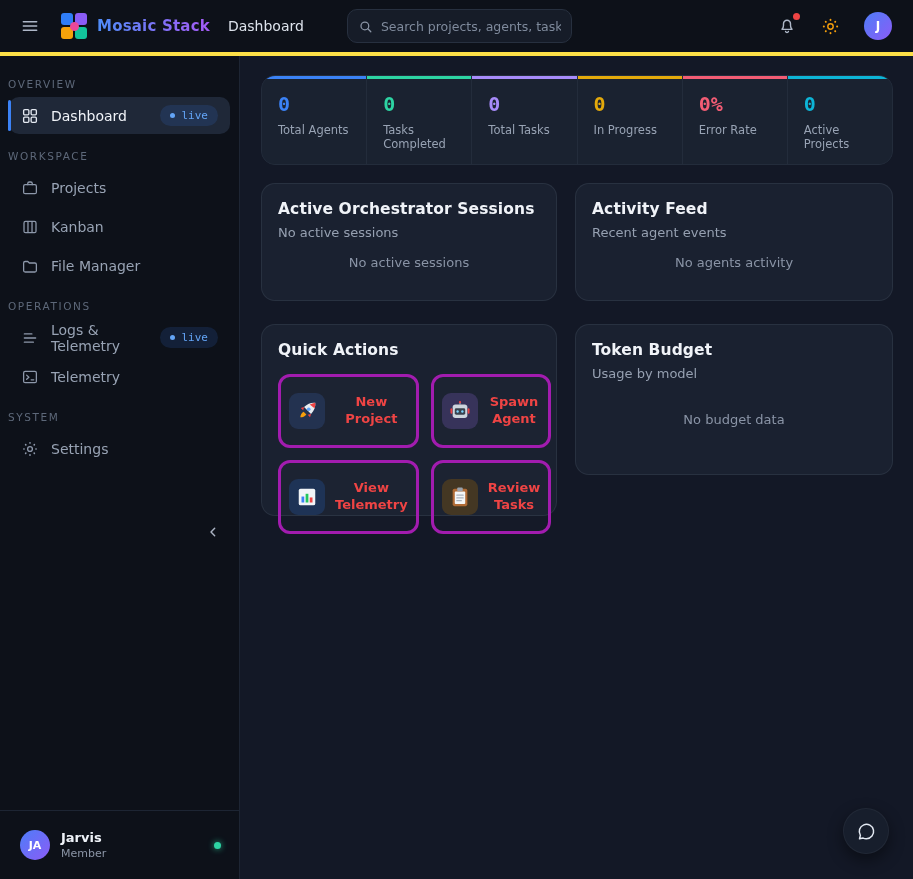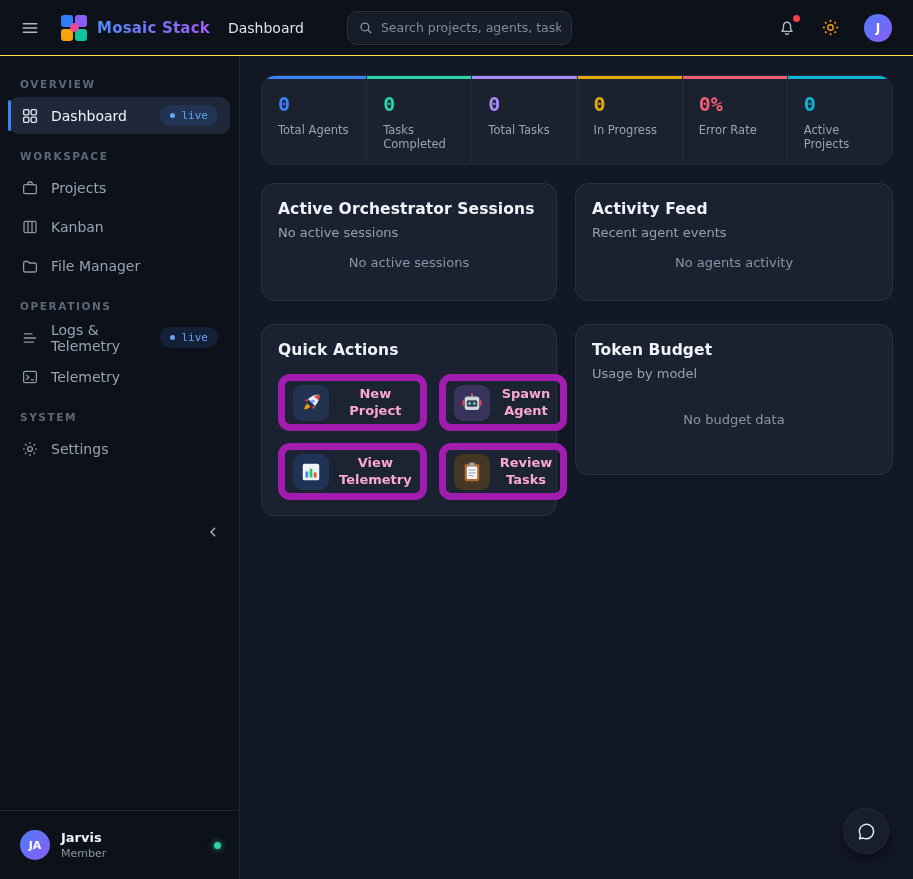--- a/index.html
+++ b/index.html
@@ -9,21 +9,21 @@
     background: #131826;
     color: #e8edf5;
     position: relative;
   }
   .mono { font-family: "DejaVu Sans Mono", "Liberation Mono", monospace; }
 
   
   header {
     height: 56px; width: 913px;
     background: #0d1119;
-    border-bottom: 1px solid #fde047;
+    border-bottom: 4px solid #fde047;
     display: flex; align-items: center;
     padding: 0 21px 0 20px;
     position: relative; z-index: 5;
   }
   .icon-btn {
     background: none; border: none; cursor: pointer;
     color: #aeb8c8; display: flex; align-items: center; justify-content: center;
     position: relative;
   }
   .hamburger { margin-right: 21px; }
@@ -68,22 +68,22 @@
     display: flex; align-items: center; justify-content: center; cursor: pointer;
   }
 
   
   .sidebar {
     position: absolute; left: 0; top: 56px; bottom: 0; width: 240px;
     background: #0d1119; border-right: 1px solid #1d2533;
     padding-top: 6px;
   }
   .section-label {
-    font-size: 10.5px; font-weight: 700; letter-spacing: 1.6px;
-    color: #5d6879; margin: 16px 20px 7px;
+    font-size: 10.5px; font-weight: 400; letter-spacing: 1.6px;
+    color: #5d6879; margin: 16px 8px 7px;
   }
   .nav-item {
     display: flex; align-items: center; gap: 12px;
     margin: 2px 9px; padding: 0 12px; height: 37px;
     border-radius: 10px; color: #98a3b4; cursor: pointer;
     position: relative; font-size: 14px;
   }
   .nav-item .nicon { display: flex; color: #8d98aa; }
   .nav-item.active {
     background: #1f2838; color: #f0f3f8;
@@ -154,24 +154,24 @@
   .card-empty {
     flex: 1; display: flex; align-items: center; justify-content: center;
     color: #8a94a6; font-size: 13px;
   }
   .h150 { height: 118px; }
   .h151 { height: 151px; }
   .h192 { height: 192px; }
 
   .qa-grid { margin-top: 15px; display: grid; grid-template-columns: 1fr 1fr; gap: 12px; }
   .qa {
-    height: 57px; border: 7px solid #a21caf; border-radius: 12px;
+    height: 74px; border: 3px solid #a21caf; border-radius: 12px;
     background: rgba(255,255,255,.012); cursor: pointer;
     display: flex; align-items: center; justify-content: center; gap: 10px;
-    color: #f9a8d4; font-size: 13px; font-weight: 600; text-align: center;
+    color: #ef4444; font-size: 13px; font-weight: 600; text-align: center;
     font-family: "DejaVu Sans", "Liberation Sans", sans-serif;
     padding: 0 8px; line-height: 1.3;
   }
   .tile {
     width: 36px; height: 36px; border-radius: 9px; flex: 0 0 auto;
     display: flex; align-items: center; justify-content: center;
   }
   .tile-rocket { background: #233250; }
   .tile-robot  { background: #37335a; }
   .tile-chart  { background: #1e3356; }

